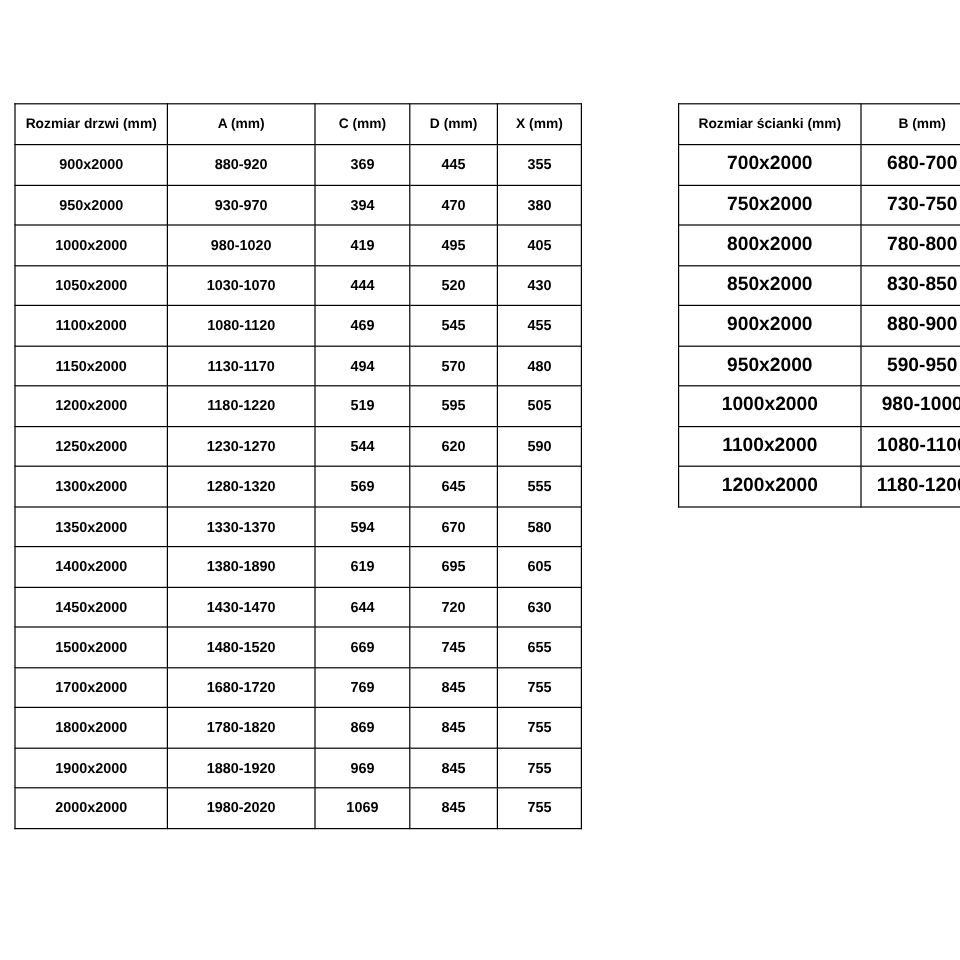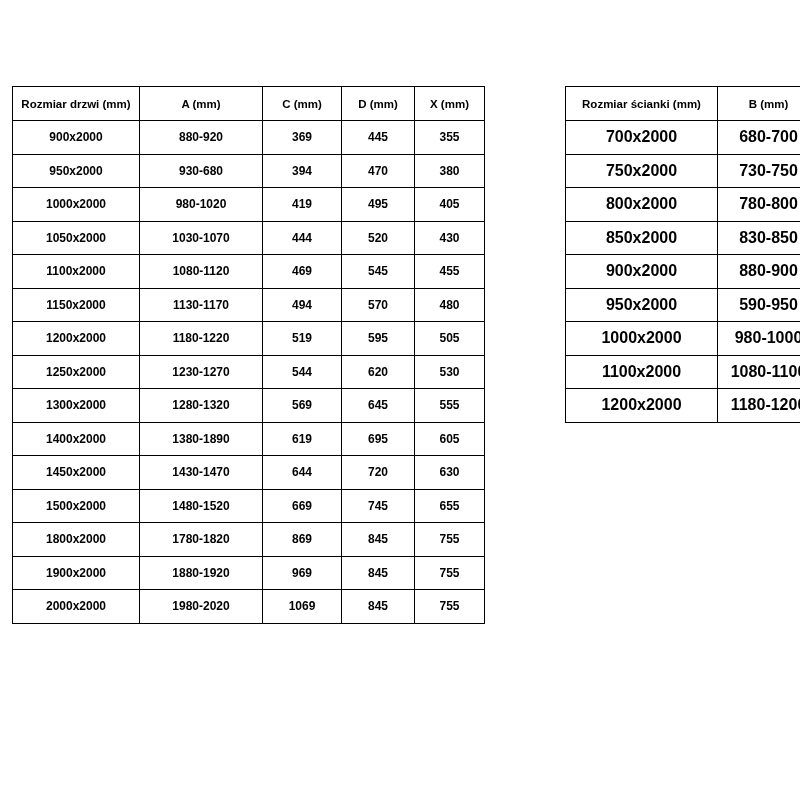--- a/index.html
+++ b/index.html
@@ -99,21 +99,21 @@
     <tbody id="doors-body">
         <tr>
           <td>900x2000</td>
           <td>880-920</td>
           <td>369</td>
           <td>445</td>
           <td>355</td>
         </tr>
         <tr>
           <td>950x2000</td>
-          <td>930-680</td>
+          <td>930-970</td>
           <td>394</td>
           <td>470</td>
           <td>380</td>
         </tr>
         <tr>
           <td>1000x2000</td>
           <td>980-1020</td>
           <td>419</td>
           <td>495</td>
           <td>405</td>
@@ -144,49 +144,63 @@
           <td>1180-1220</td>
           <td>519</td>
           <td>595</td>
           <td>505</td>
         </tr>
         <tr>
           <td>1250x2000</td>
           <td>1230-1270</td>
           <td>544</td>
           <td>620</td>
-          <td>530</td>
+          <td>590</td>
         </tr>
         <tr>
           <td>1300x2000</td>
           <td>1280-1320</td>
           <td>569</td>
           <td>645</td>
           <td>555</td>
         </tr>
         <tr>
+          <td>1350x2000</td>
+          <td>1330-1370</td>
+          <td>594</td>
+          <td>670</td>
+          <td>580</td>
+        </tr>
+        <tr>
           <td>1400x2000</td>
           <td>1380-1890</td>
           <td>619</td>
           <td>695</td>
           <td>605</td>
         </tr>
         <tr>
           <td>1450x2000</td>
           <td>1430-1470</td>
           <td>644</td>
           <td>720</td>
           <td>630</td>
         </tr>
         <tr>
           <td>1500x2000</td>
           <td>1480-1520</td>
           <td>669</td>
           <td>745</td>
           <td>655</td>
+        </tr>
+        <tr>
+          <td>1700x2000</td>
+          <td>1680-1720</td>
+          <td>769</td>
+          <td>845</td>
+          <td>755</td>
         </tr>
         <tr>
           <td>1800x2000</td>
           <td>1780-1820</td>
           <td>869</td>
           <td>845</td>
           <td>755</td>
         </tr>
         <tr>
           <td>1900x2000</td>

